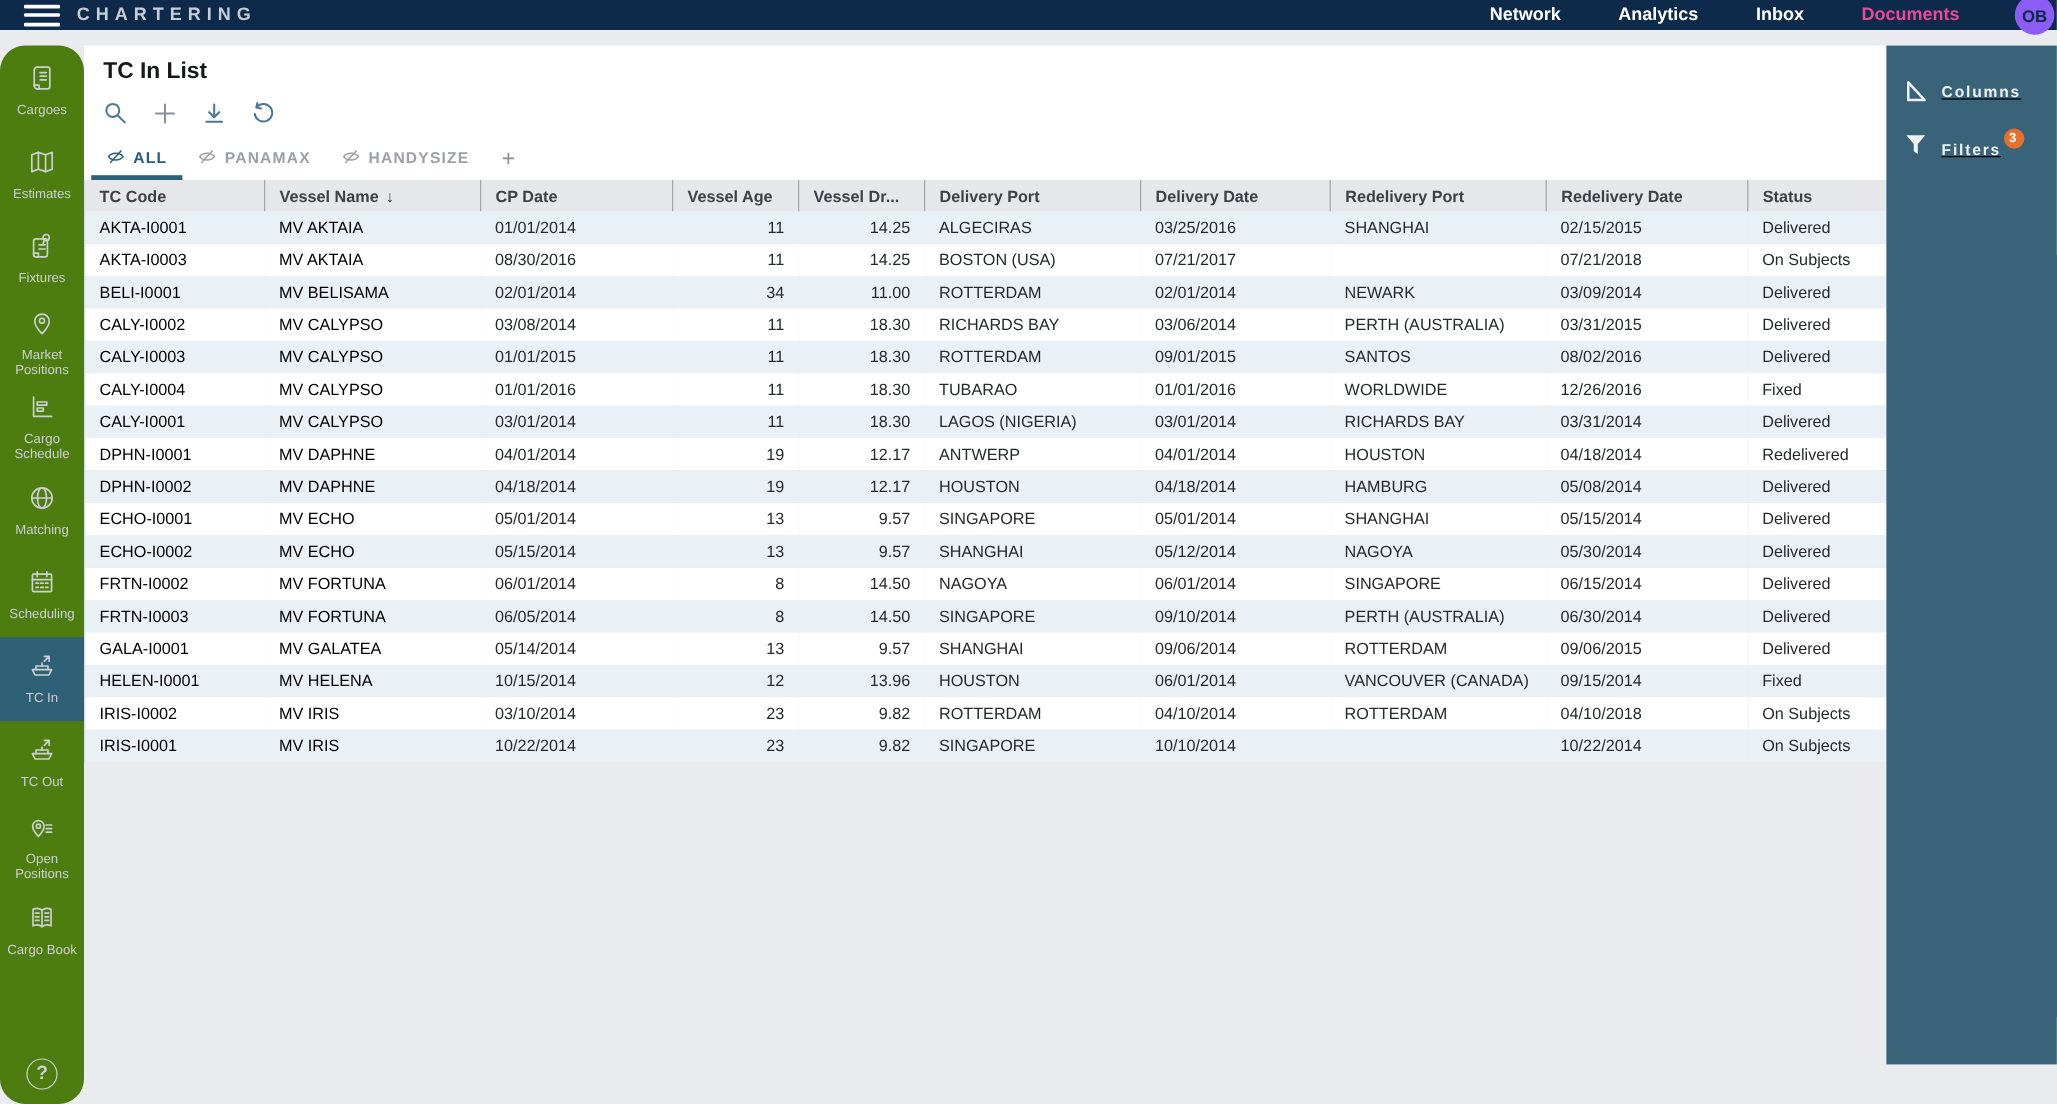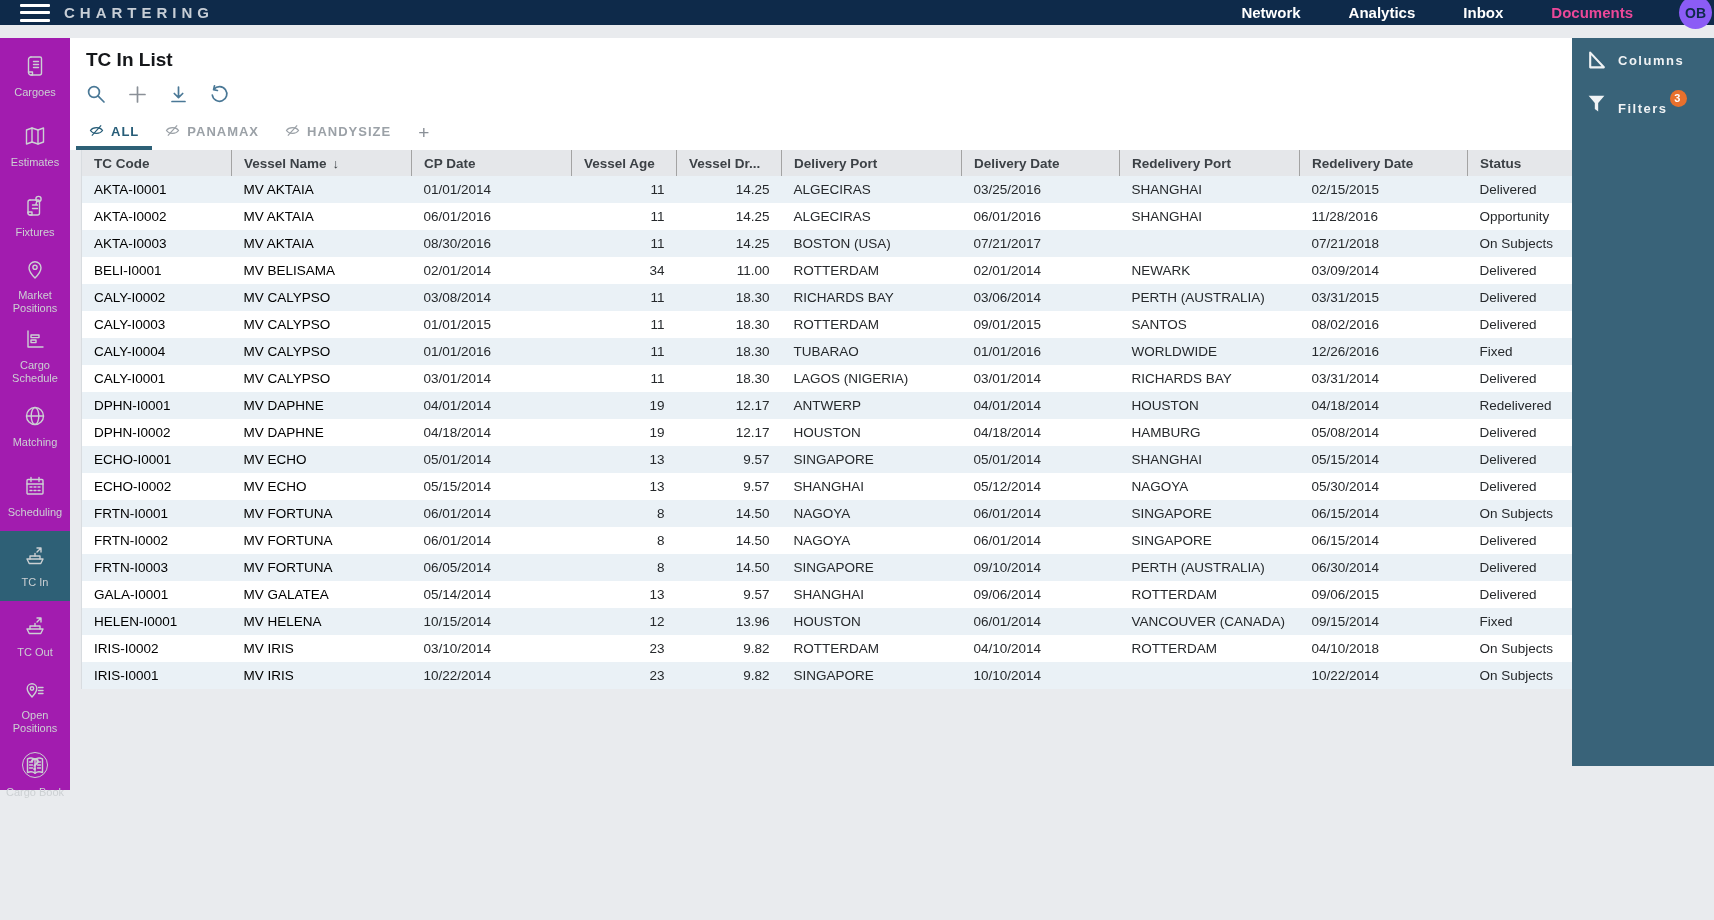--- a/index.html
+++ b/index.html
@@ -14,35 +14,35 @@
   .hamburger span { display:block; height:3px; background:#ffffff; border-radius:1px; }
   .logo { color:#c7ced6; font-size:15px; font-weight:bold; letter-spacing:5px; margin-left:14px; }
   .nav-links { margin-left:auto; display:flex; align-items:center; gap:48px; }
   .nav-link { color:#ffffff; font-size:15px; font-weight:bold; cursor:pointer; }
   .nav-link.dimmed { color:#ec4899; }
   .avatar { width:33px; height:33px; border-radius:50%; background:#8b5cf6; color:#0e2a4a;
     font-size:14px; font-weight:bold; display:flex; align-items:center; justify-content:center;
     margin-left:46px; margin-right:2px; flex:0 0 auto; }
 
   
-  .sidebar { position:absolute; left:0; top:38px; width:70px; height:752px;
-    background:#a21caf; padding-top:3px; z-index:20; }
+  .sidebar { position:absolute; left:0; top:38px; width:70px; height:882px;
+    background:#4d7c0f; padding-top:3px; z-index:20;border-radius:21px; }
   .side-item { width:70px; height:70px; display:flex; flex-direction:column; align-items:center;
     justify-content:center; gap:4px; cursor:pointer; }
   .side-item .lbl { color:#ccd0d3; font-size:11px; text-align:center; line-height:1.15; padding:0 2px; }
   .side-item svg { stroke:#ccd0d3; fill:none; stroke-width:1.4; stroke-linecap:round; stroke-linejoin:round; }
   .side-item.selected { background:#2e6076; }
   .help-wrap { position:absolute; bottom:12px; left:0; width:70px; display:flex; justify-content:center; }
   .help-circle { width:26px; height:26px; border:1.6px solid #ccd0d3; border-radius:50%;
     color:#ccd0d3; font-size:16px; font-weight:bold; display:flex; align-items:center;
     justify-content:center; cursor:pointer; }
 
   
-  .rightpanel { position:absolute; right:0; top:38px; width:142px; height:728px;
-    background:#396379; padding:12px 0 0 14px; z-index:20; }
+  .rightpanel { position:absolute; right:0; top:38px; width:142px; height:849px;
+    background:#396379; padding:28px 0 0 14px; z-index:20;text-decoration:underline; }
   .panel-item { display:flex; align-items:flex-start; gap:11px; margin-bottom:18px; cursor:pointer; }
   .panel-item .p-lbl { color:#f0f3f5; font-size:13px; font-weight:bold; letter-spacing:1.5px; padding-top:3px; }
   .badge { display:inline-block; min-width:17px; height:17px; border-radius:50%; background:#e8702d;
     color:#fff; font-size:11px; font-weight:bold; text-align:center; line-height:17px;
     vertical-align:super; margin-left:2px; position:relative; top:-6px; }
 
   
   .main { position:absolute; left:70px; top:38px; width:1502px; height:774px; background:#e9ebee; }
   .main-top { position:relative; width:100%; height:112px; background:#ffffff; }
   .page-title { position:absolute; left:16px; top:11px; font-size:19px; font-weight:bold; color:#15171a; }
@@ -54,21 +54,21 @@
   .tabs { position:absolute; left:6px; bottom:0; display:flex; align-items:flex-end; }
   .tab { display:flex; align-items:flex-start; gap:7px; padding:6px 13px 7px 13px; font-size:13px;
     font-weight:bold; letter-spacing:1px; color:#9ba1a7; cursor:pointer;
     border-bottom:4px solid transparent; }
   .tab svg { stroke:#9ba1a7; fill:none; stroke-width:1.3; }
   .tab.active { color:#275d78; border-bottom-color:#2d6076; }
   .tab.active svg { stroke:#275d78; }
   .tab-add { padding:6px 14px 10px 14px; color:#8a9097; font-size:19px; font-weight:normal; cursor:pointer; line-height:14px; }
 
   
-  .grid-wrap { width:100%;padding-left:11px; }
+  .grid-wrap { width:100%; }
   table { width:100%; border-collapse:collapse; table-layout:fixed; border-left:1px solid #d8dce0; }
   thead th { background:#e5e7ea; height:26px; font-size:13.5px; font-weight:bold; color:#3c4146;
     text-align:left; padding:0 12px; border-left:1px solid #a3a3a3; white-space:nowrap;
     overflow:hidden; cursor:pointer; }
   thead th:first-child { border-left:none; }
   thead th.num { text-align:left; }
   .sort-arrow { font-weight:bold; color:#33383c; margin-left:6px; font-size:13px; }
   tbody td { height:27px; font-size:13.5px; color:#26292c; padding:0 12px; white-space:nowrap;
     overflow:hidden; }
   tbody tr { background:#ffffff; cursor:pointer; }
@@ -301,32 +301,20 @@
             <td>01/01/2014</td>
             <td class="num">11</td>
             <td class="num">14.25</td>
             <td>ALGECIRAS</td>
             <td>03/25/2016</td>
             <td>SHANGHAI</td>
             <td>02/15/2015</td>
             <td>Delivered</td>
           </tr>
           <tr>
-            <td class="link">AKTA-I0002</td>
-            <td class="link">MV AKTAIA</td>
-            <td>06/01/2016</td>
-            <td class="num">11</td>
-            <td class="num">14.25</td>
-            <td>ALGECIRAS</td>
-            <td>06/01/2016</td>
-            <td>SHANGHAI</td>
-            <td>11/28/2016</td>
-            <td>Opportunity</td>
-          </tr>
-          <tr>
             <td class="link">AKTA-I0003</td>
             <td class="link">MV AKTAIA</td>
             <td>08/30/2016</td>
             <td class="num">11</td>
             <td class="num">14.25</td>
             <td>BOSTON (USA)</td>
             <td>07/21/2017</td>
             <td></td>
             <td>07/21/2018</td>
             <td>On Subjects</td>
@@ -433,32 +421,20 @@
             <td>05/15/2014</td>
             <td class="num">13</td>
             <td class="num">9.57</td>
             <td>SHANGHAI</td>
             <td>05/12/2014</td>
             <td>NAGOYA</td>
             <td>05/30/2014</td>
             <td>Delivered</td>
           </tr>
           <tr>
-            <td class="link">FRTN-I0001</td>
-            <td class="link">MV FORTUNA</td>
-            <td>06/01/2014</td>
-            <td class="num">8</td>
-            <td class="num">14.50</td>
-            <td>NAGOYA</td>
-            <td>06/01/2014</td>
-            <td>SINGAPORE</td>
-            <td>06/15/2014</td>
-            <td>On Subjects</td>
-          </tr>
-          <tr>
             <td class="link">FRTN-I0002</td>
             <td class="link">MV FORTUNA</td>
             <td>06/01/2014</td>
             <td class="num">8</td>
             <td class="num">14.50</td>
             <td>NAGOYA</td>
             <td>06/01/2014</td>
             <td>SINGAPORE</td>
             <td>06/15/2014</td>
             <td>Delivered</td>

